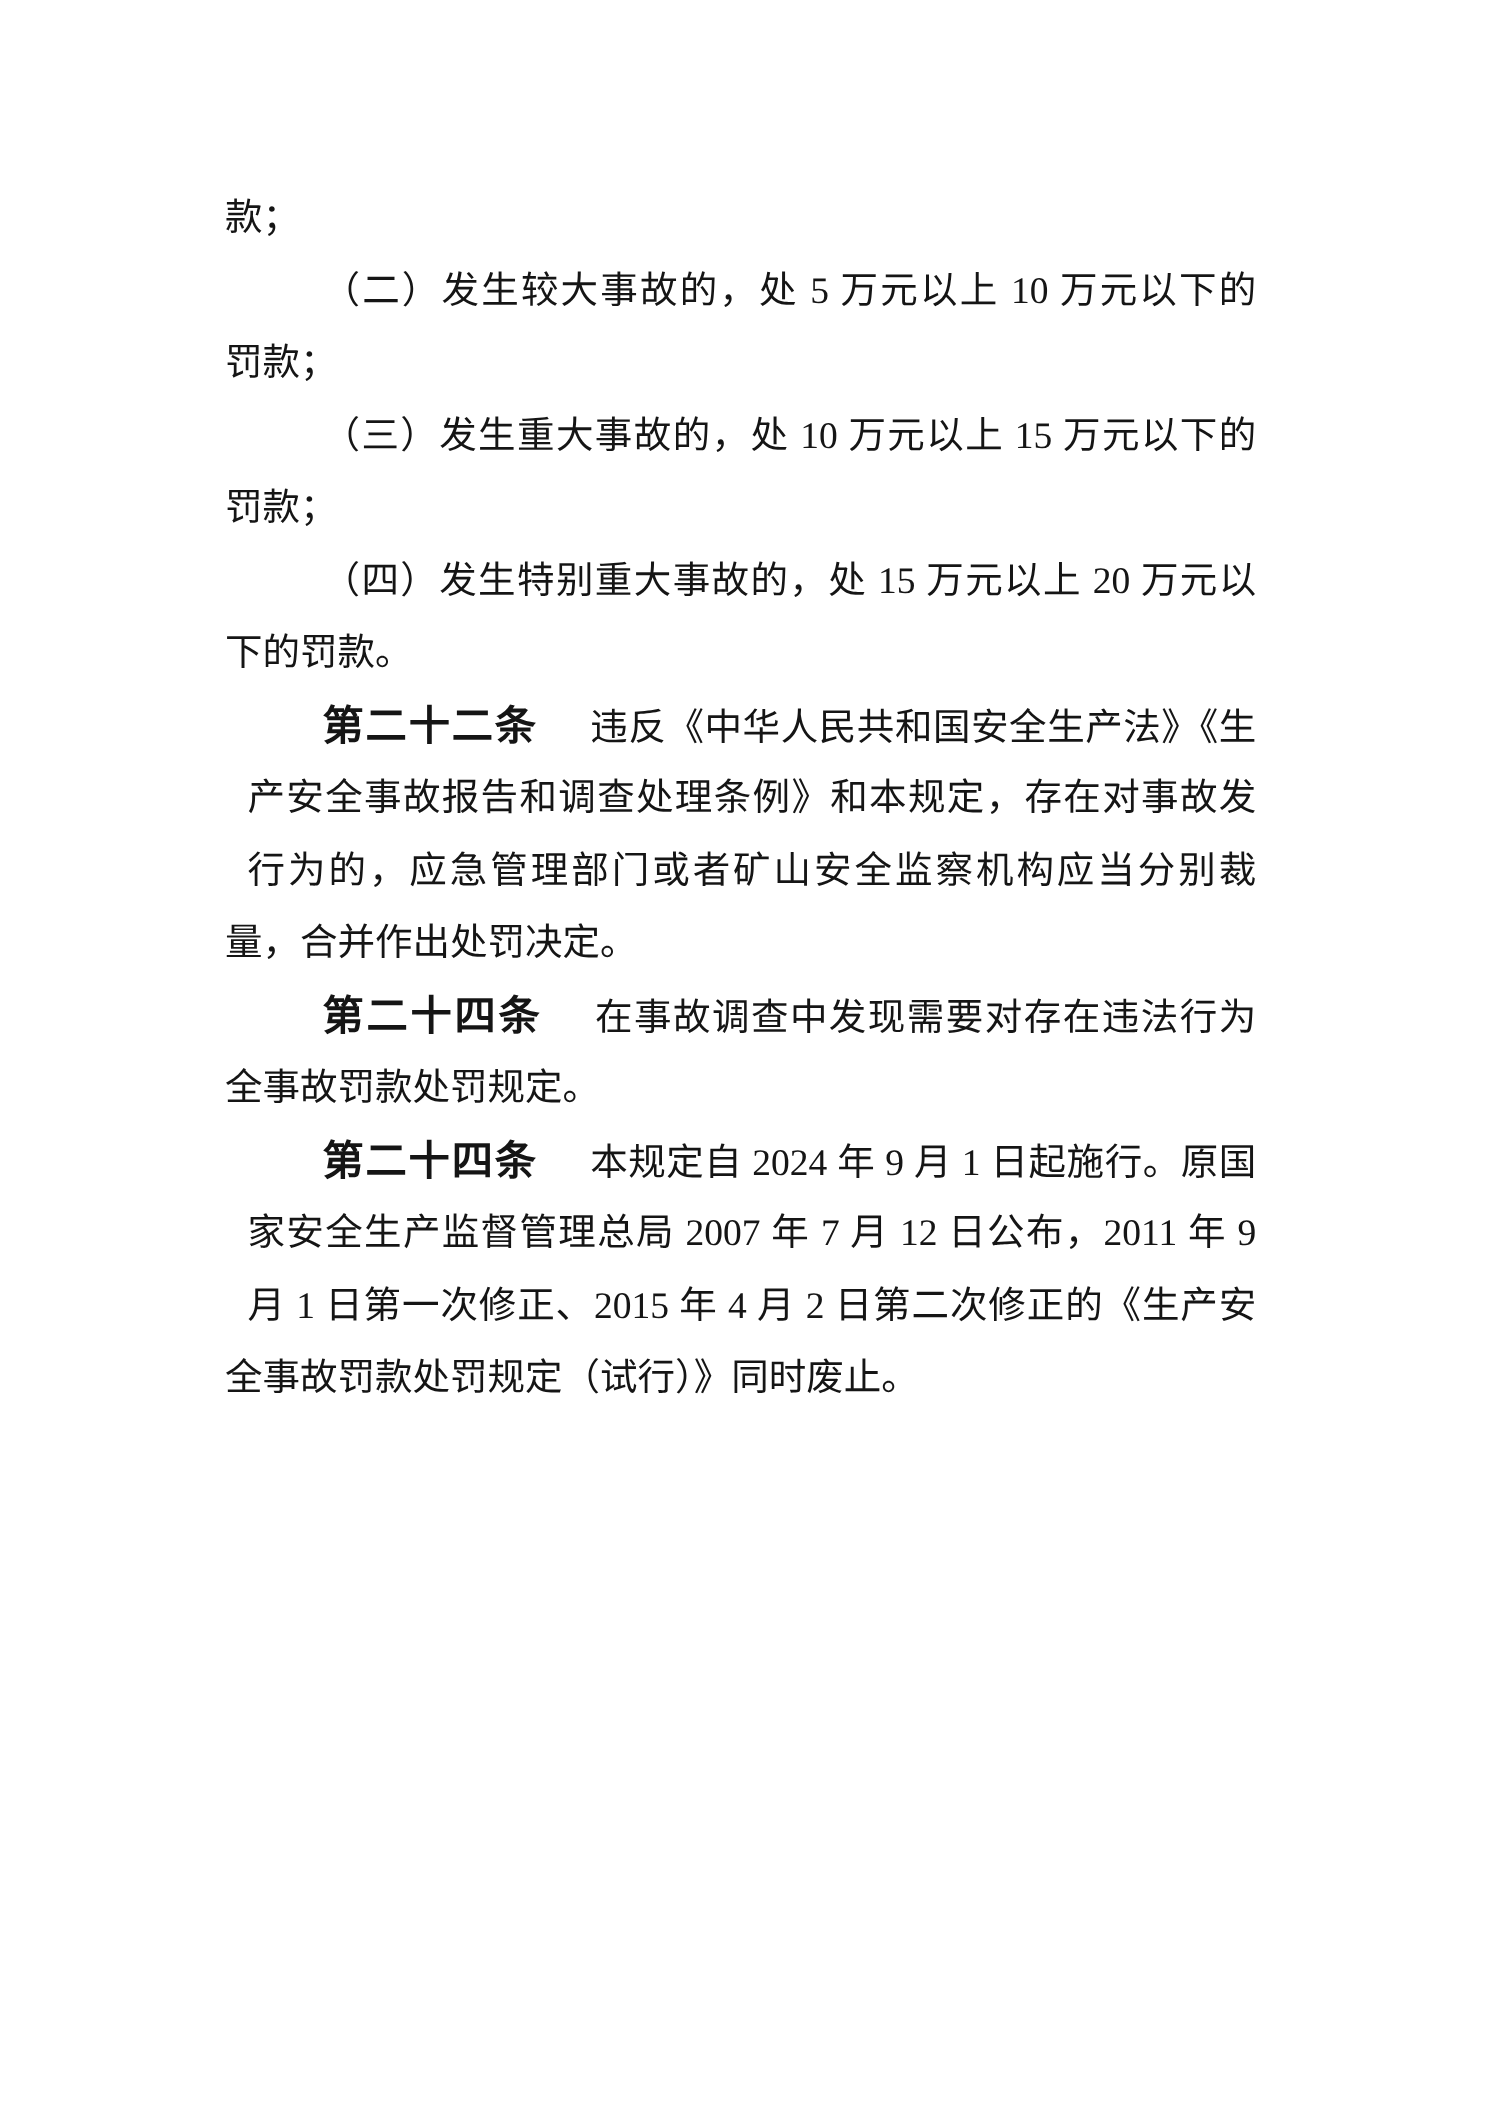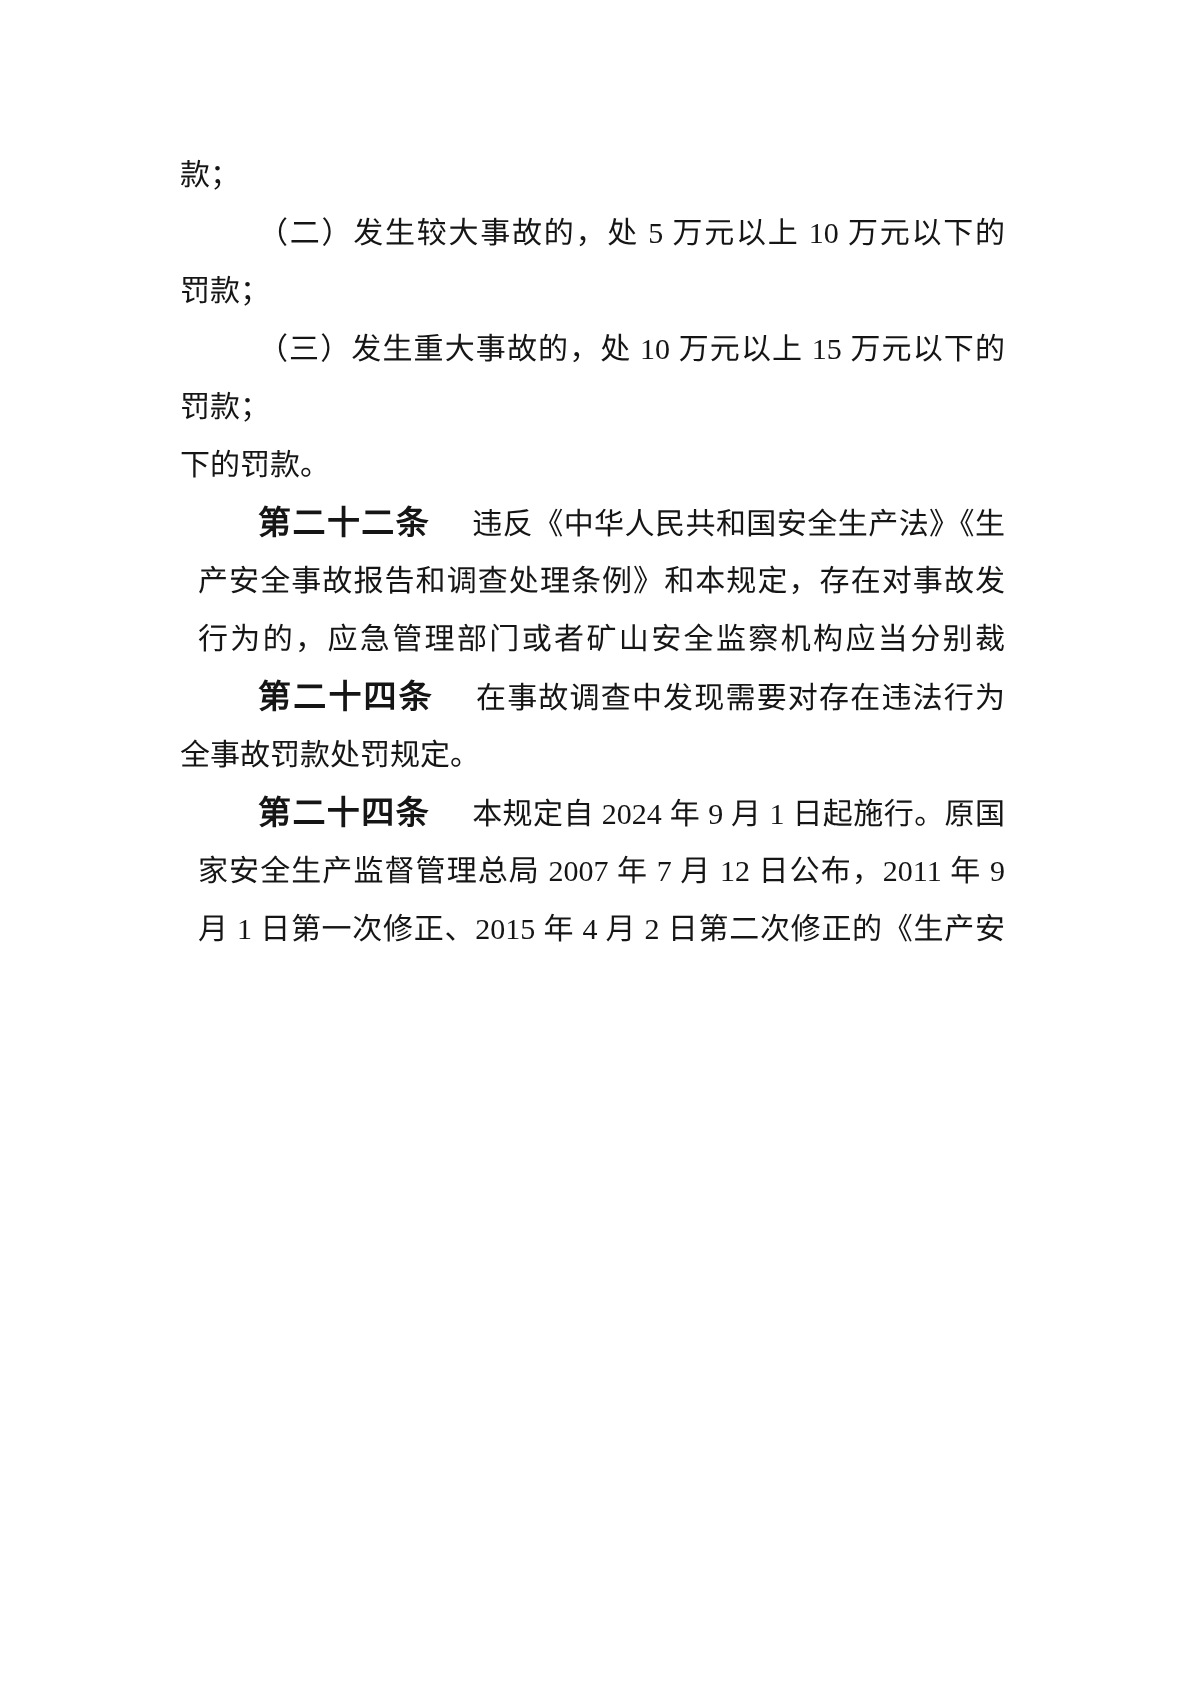--- a/index.html
+++ b/index.html
@@ -51,33 +51,36 @@
   <div class="doc-body">
 
     <div class="line">款；</div>
 
     <div class="line indent fill">（二）发生较大事故的，处 5 万元以上 10 万元以下的</div>
     <div class="line">罚款；</div>
 
     <div class="line indent fill">（三）发生重大事故的，处 10 万元以上 15 万元以下的</div>
     <div class="line">罚款；</div>
 
+    <div class="line indent fill">（四）发生特别重大事故的，处 15 万元以上 20 万元以</div>
     <div class="line">下的罚款。</div>
 
     <div class="line indent fill">
       <span class="art">第二十二条</span><span>违反《中华人民共和国安全生产法》《生</span>
     </div>
     <div class="line fill">产安全事故报告和调查处理条例》和本规定，存在对事故发</div>
     <div class="line fill">行为的，应急管理部门或者矿山安全监察机构应当分别裁</div>
+    <div class="line">量，合并作出处罚决定。</div>
 
     <div class="line indent fill">
       <span class="art">第二十四条</span><span>在事故调查中发现需要对存在违法行为</span>
     </div>
     <div class="line">全事故罚款处罚规定。</div>
 
     <div class="line indent fill">
       <span class="art">第二十四条</span><span>本规定自 2024 年 9 月 1 日起施行。原国</span>
     </div>
     <div class="line fill">家安全生产监督管理总局 2007 年 7 月 12 日公布，2011 年 9</div>
     <div class="line fill">月 1 日第一次修正、2015 年 4 月 2 日第二次修正的《生产安</div>
+    <div class="line">全事故罚款处罚规定（试行）》同时废止。</div>
 
   </div>
 </div>
 
 </body></html>

